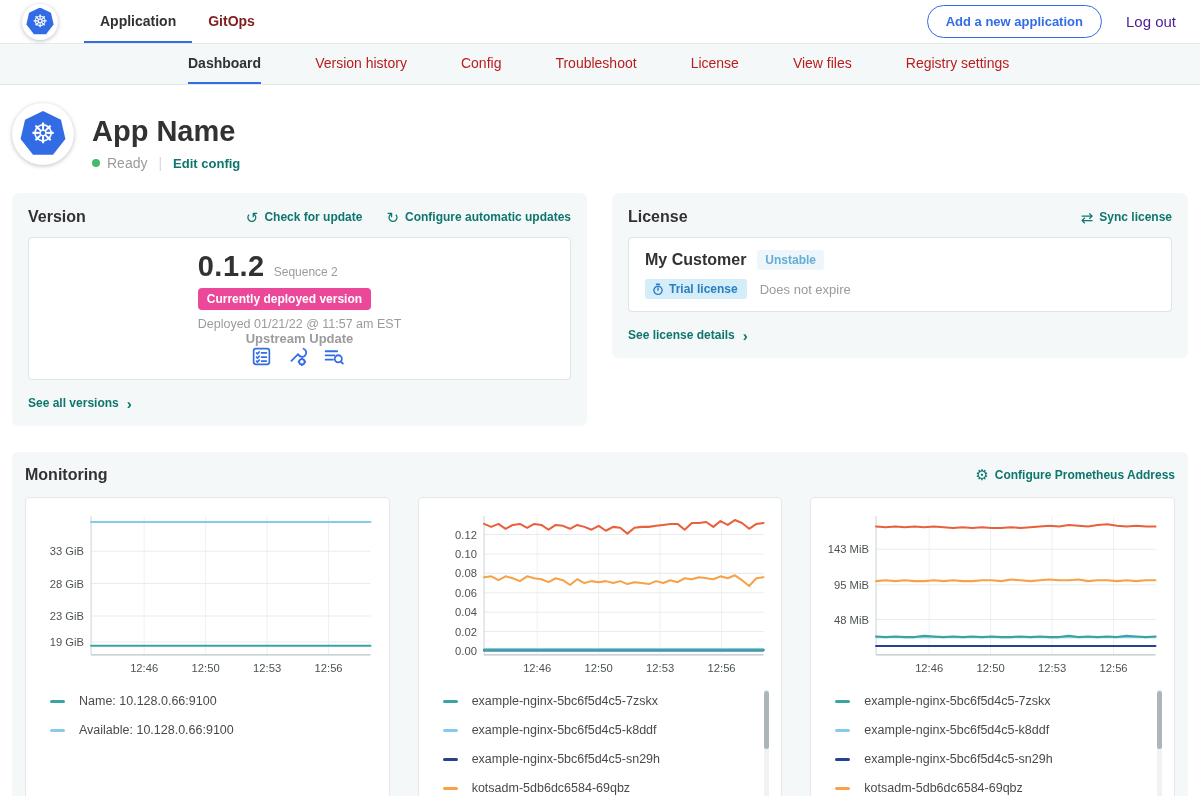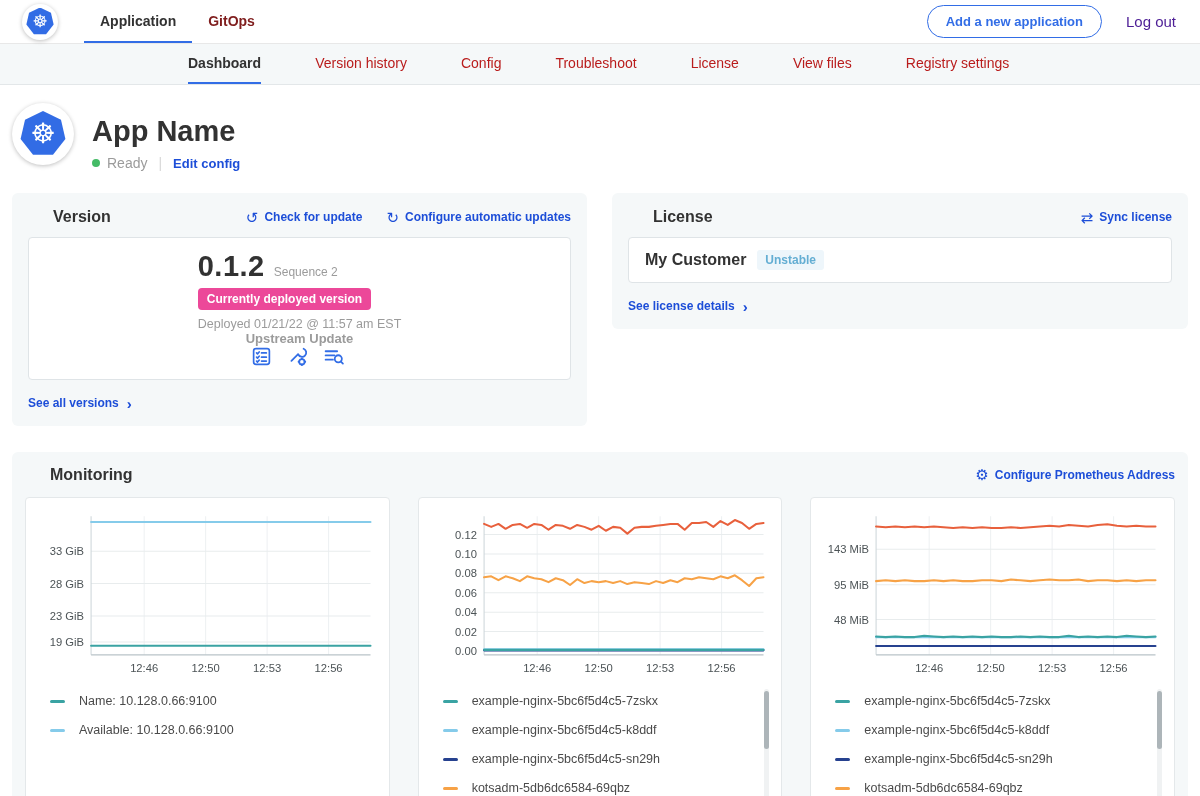--- a/index.html
+++ b/index.html
@@ -38,30 +38,30 @@
   .subnav-tab { display:flex; align-items:center; font-size:14px; color:#b91c1c; cursor:pointer;
     border-bottom:2px solid transparent; }
   .subnav-tab.active { color:#323232; font-weight:600; border-bottom:2px solid #326de6; }
   
   .app-header { display:flex; padding:12px 12px 16px 12px; }
   .app-header-text { margin-left:18px;margin-top:16px; }
   .app-title { font-size:29px; font-weight:bold; color:#323232; margin:2px 0 7px 0; }
   .status-row { display:flex; align-items:center; font-size:14px; color:#9b9b9b; }
   .dot { width:8px; height:8px; border-radius:50%; background:#44bb66; margin-right:7px; }
   .vdiv { color:#d8d8d8; margin:0 11px; font-size:14px; }
-  .link { color:#1d4ed8; font-weight:bold; font-size:12px; cursor:pointer;
+  .link { color:#0f766e; font-weight:bold; font-size:12px; cursor:pointer;
     display:inline-flex; align-items:center; gap:6px; }
   .link.md { font-size:13px; }
   .icon-glyph { font-size:15px; line-height:1; font-weight:normal; }
   
   .cards-row { display:flex; gap:25px; padding:6px 12px 0 12px; align-items:flex-start; }
   .card { background:#f5f8f9; border-radius:6px; padding:15px 16px 14px 16px; }
   .card.version { width:575px; }
   .card.license { flex:1; }
-  .card-head { display:flex; align-items:center;margin-left:25px; }
+  .card-head { display:flex; align-items:center; }
   .card-title { font-size:16px; font-weight:bold; color:#323232; }
   .card-head .spacer { flex:1; }
   .card-head .link + .link { margin-left:24px; }
   .inner-box { background:#fff; border:1px solid #dfe4e7; border-radius:4px; margin-top:11px; padding:12px 16px; }
   .version-box { display:flex; align-items:center;flex-direction:column; }
   .ver-left { }
   .ver-row { display:flex; align-items:baseline; }
   .ver-num { font-size:29px; font-weight:800; color:#323232; letter-spacing:.5px; }
   .ver-seq { font-size:12px; color:#9b9b9b; margin-left:9px; }
   .badge-green { display:inline-block; background:#ec4899; color:#fff; font-weight:bold; font-size:12px;
@@ -205,20 +205,31 @@
       <span class="spacer"></span>
       <span class="link">
         <span class="icon-glyph">⇄</span>
         <span>Sync license</span>
       </span>
     </div>
     <div class="inner-box">
       <div class="lic-row1">
         <span class="lic-name">My Customer</span>
         <span class="badge-channel">Unstable</span>
+      </div>
+      <div class="lic-row2">
+        <span class="badge-trial">
+          <svg width="12" height="13" viewBox="0 0 12 13" fill="none" stroke="#2a7fc0" stroke-width="1.4" stroke-linecap="round">
+            <circle cx="6" cy="7.3" r="4.1"></circle>
+            <line x1="6" y1="7.3" x2="6" y2="4.9"></line>
+            <line x1="4.5" y1="1.3" x2="7.5" y2="1.3"></line>
+          </svg>
+          <span>Trial license</span>
+        </span>
+        <span class="expiry">Does not expire</span>
       </div>
     </div>
     <div class="see-link">
       <span class="link">
         <span>See license details</span>
         <span class="chev">›</span>
       </span>
     </div>
   </div>
 </div>

